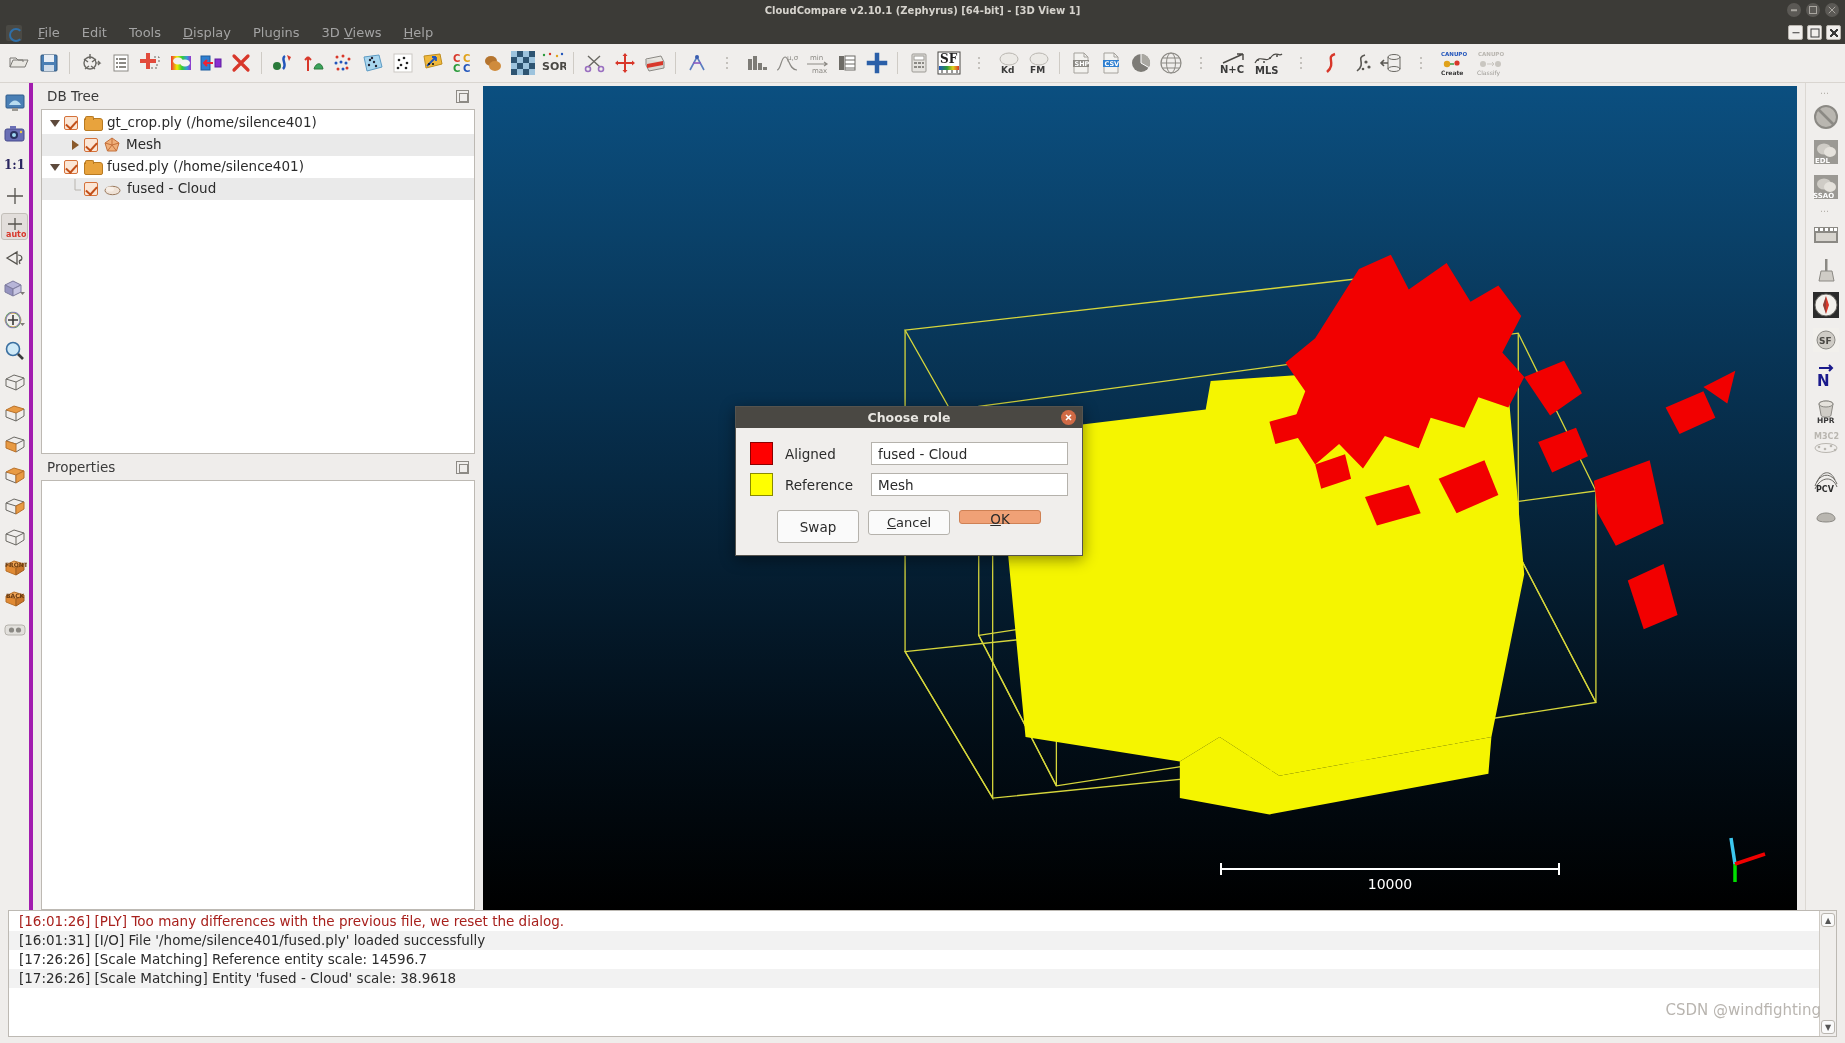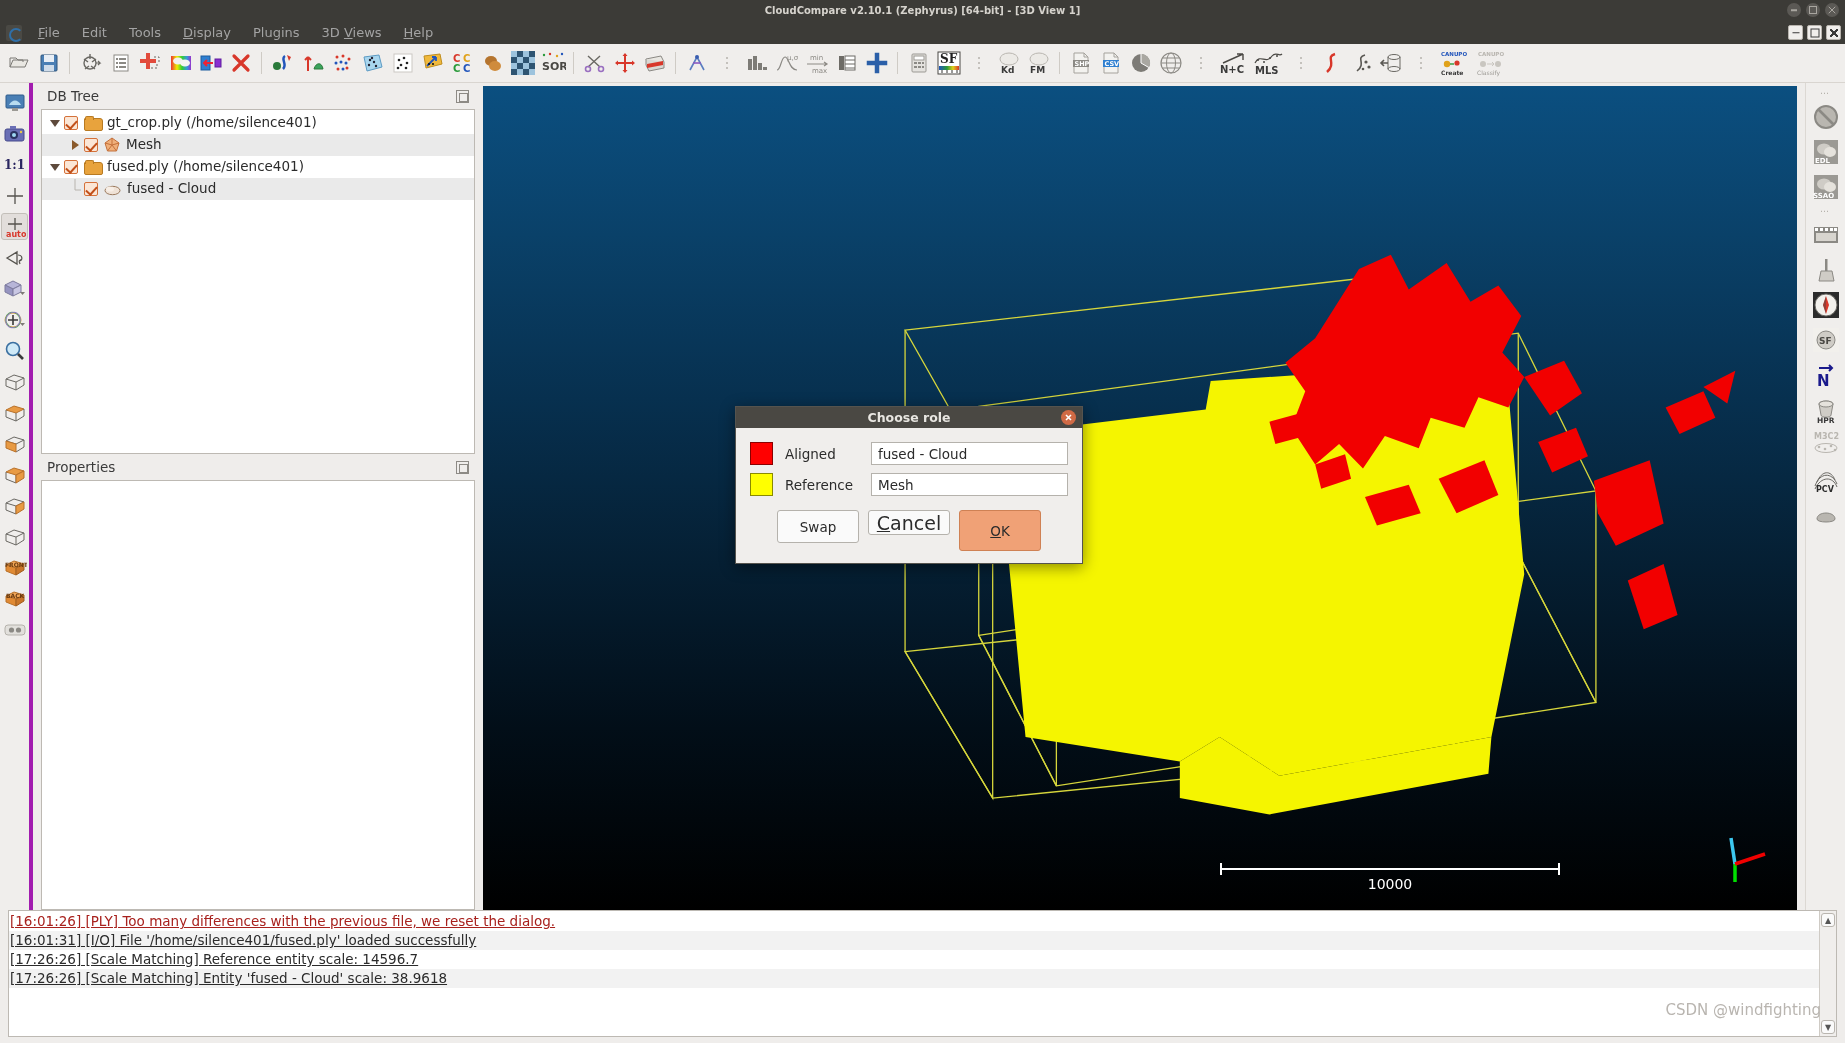--- a/index.html
+++ b/index.html
@@ -140,21 +140,21 @@
   .rv-ico{ width:30px;height:30px;display:flex;align-items:center;justify-content:center;
            border-radius:3px; flex:0 0 30px; position:relative; }
   .rv-grip{ width:16px;height:8px;display:flex;align-items:center;justify-content:center;
             letter-spacing:2px; color:#b3afa9; font-size:9px; flex:0 0 8px;}
 
   
   .console{ flex:0 0 133px; display:flex;flex-direction:column; padding:0 8px 6px 8px; }
   .conbody{ flex:1 1 auto; background:#fff; border:1px solid #bdb9b3; position:relative;
             display:flex; overflow:hidden; }
   .conlines{ flex:1 1 auto; padding:1px 0 0 0; }
-  .conline{ height:19px; line-height:19px; padding-left:1px; font-size:13.5px; white-space:nowrap;text-decoration:underline; }
+  .conline{ height:19px; line-height:19px; padding-left:10px; font-size:13.5px; white-space:nowrap; }
   .conline.alt{ background:#f2f2f2; }
   .conline.err{ color:#a8211d; }
   .conscroll{ width:17px; background:#f0eeec; border-left:1px solid #cfcbc5;
               display:flex;flex-direction:column;justify-content:space-between; align-items:center;
               padding:2px 0; flex:0 0 17px; }
   .sb-btn{ width:14px;height:14px;background:#fafafa;border:1px solid #b9b5af;border-radius:3px;
            display:flex;align-items:center;justify-content:center;font-size:8px;color:#555; }
 
   .watermark{ position:absolute; right:24px; bottom:24px; color:#b9b5b0; font-size:15px;
               pointer-events:none; }
@@ -992,20 +992,20 @@
       </div>
       <div style="display:flex;align-items:center;margin-bottom:14px;">
         <span style="width:23px;height:23px;background:#ffff00;border:1px solid #8a8a00;flex:0 0 23px;"></span>
         <span style="width:86px;margin-left:12px;font-size:13.5px;">Reference</span>
         <input style="flex: 1 1 auto; height: 23px; border: 1px solid rgb(181, 178, 172); background: rgb(255, 255, 255); padding: 0px 6px; font-size: 13.5px; font-family: &quot;DejaVu Sans&quot;, sans-serif; color: rgb(43, 43, 43);" value="Mesh">
       </div>
       <div style="display:flex;justify-content:center;gap:9px;">
         <button style="width:82px;height:33px;background:#fafafa;border:1px solid #b5b2ac;border-radius:3px;
                        font-size:13.5px;font-family:'DejaVu Sans',sans-serif;color:#2b2b2b;">Swap</button>
         <button style="width:82px;height:25px;background:#fafafa;border:1px solid #b5b2ac;border-radius:3px;
-                       font-size:19px;font-family:'DejaVu Sans',sans-serif;color:#2b2b2b;"><u>C</u>ancel</button>
-        <button style="width:82px;height:41px;background:#f0a176;border:1px solid #cf8154;border-radius:3px;
+                       font-size:13px;font-family:'DejaVu Sans',sans-serif;color:#2b2b2b;"><u>C</u>ancel</button>
+        <button style="width:82px;height:14px;background:#f0a176;border:1px solid #cf8154;border-radius:3px;
                        font-size:13.5px;font-family:'DejaVu Sans',sans-serif;color:#2b2b2b;"><u>O</u>K</button>
       </div>
     </div>
   </div>
 
 </div>
 
 </body></html>

